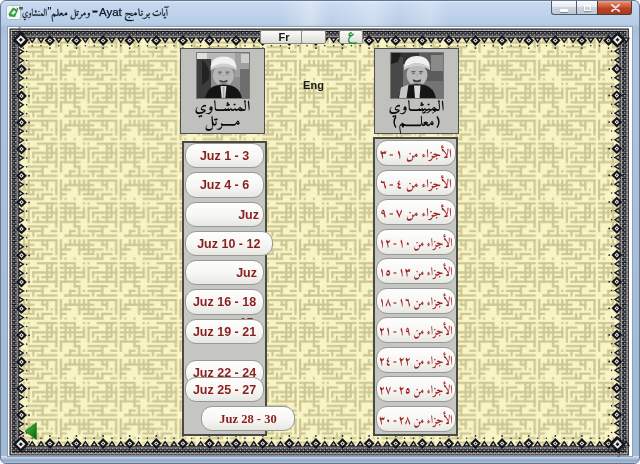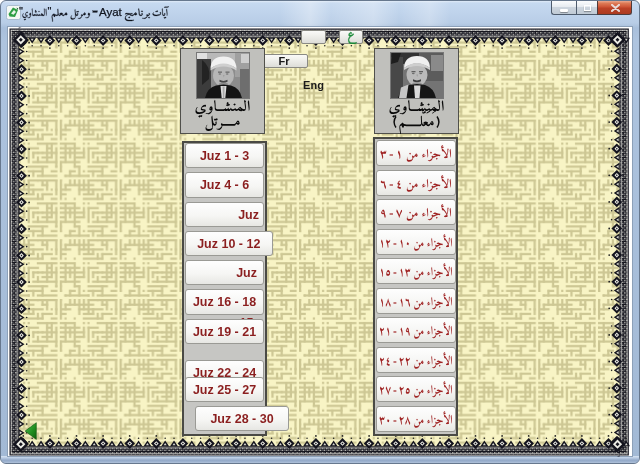--- a/index.html
+++ b/index.html
@@ -1,20 +1,20 @@
 <!DOCTYPE html>
 <html><head><meta charset="utf-8"><style>
 html,body{margin:0;padding:0;width:640px;height:464px;overflow:hidden;background:#fff;font-family:"Liberation Sans",sans-serif;}
 #win{position:absolute;left:0;top:0;width:638px;height:462px;border:1px solid #67788E;border-radius:6px;
  background:linear-gradient(180deg,#E0EBF8 0,#C6D9F0 2px,#B8CDE6 22px,#A8BFDB 27px,#AEC4DF 40px,#A2B9D5 100%);}
 #client{position:absolute;left:7px;top:26px;width:624px;height:429px;background:#fff;border:1px solid #8CA0B8;}
 #bigsvg{position:absolute;left:0;top:0;width:640px;height:464px;pointer-events:none;}
 .btn{position:absolute;box-sizing:border-box;border:1px solid #8A8A84;border-radius:2px;
  background:linear-gradient(180deg,#FAFAF8 0,#EEEEEA 45%,#DDDDD8 100%);}
-.jbtn{position:absolute;box-sizing:border-box;border:1px solid #9A9A95;border-radius:3px;
+.jbtn{position:absolute;box-sizing:border-box;border:1px solid #9A9A95;border-radius:11px;
  background:linear-gradient(180deg,#FEFEFE 0,#F6F6F4 55%,#E7E7E3 100%);
  color:#8B1F1F;font-weight:bold;font-size:12.5px;text-align:center;font-family:"Liberation Sans",sans-serif;}
 .strip{position:absolute;box-sizing:border-box;background:#C6C6C3;border:2px solid #4A4A45;}
 .hdr{position:absolute;box-sizing:border-box;background:#C0C0BC;border:1px solid #50504B;}
 </style></head><body>
 
 <div id="win"></div>
 
 <div style="position:absolute;left:1px;top:456px;width:638px;height:7px;border-radius:0 0 5px 5px;background:linear-gradient(180deg,#D8E4F2 0,#B6C9E2 30%,#93A9C8 60%,#9FB4D0 82%,#B0C2DA 100%);"></div>
 
@@ -265,21 +265,21 @@
           <path d="M0,-8 L8,0 L0,8 L-8,0 Z" fill="#14141E"></path>
           <path d="M0,-4.6 L4.6,0 L0,4.6 L-4.6,0 Z" fill="#EDEDE6"></path>
           <path d="M0,-2 L2,0 L0,2 L-2,0 Z" fill="#14141E"></path>
         </g>
       </g>
 </g>
 
 <path d="M36.3,422.7 L36.3,439.4 L25.1,431.1 Z" fill="url(#ag)" stroke="#0A500A" stroke-width="0.6"></path>
 </svg>
 
-<div class="btn" style="left:260px;top:29.5px;width:48px;height:14px;margin-top:24px;">
+<div class="btn" style="left:260px;top:29.5px;width:48px;height:14px;">
     <div style="text-align:center;font-size:11px;font-weight:bold;color:#1A1A1A;">Fr</div>
   </div>
 
 <div class="btn" style="left:301px;top:29.5px;width:25px;height:14px;">
     <div style="text-align:center;font-size:11px;font-weight:bold;color:#1A1A1A;margin-top:48px;">Eng</div>
   </div>
 
 <div class="btn" style="left:339px;top:29.5px;width:24px;height:14px;"></div>
 <svg style="position:absolute;left:339px;top:29.5px" width="24" height="14" viewBox="0 0 24 14">
     <g stroke="#1E8C3A" stroke-width="0.55">
@@ -373,21 +373,21 @@
 <div class="jbtn" style="left:184.8px;top:260.1px;width:79.5px;height:25.2px;line-height:25px;padding-left:44px;">Juz 13 - 15</div>
 
 <div class="jbtn" style="left:184.8px;top:289.4px;width:79.5px;height:26px;line-height:25px;">Juz 16 - 18</div>
 
 <div class="jbtn" style="left:184.8px;top:318.6px;width:79.5px;height:25.2px;line-height:25px;">Juz 19 - 21</div>
 
 <div class="jbtn" style="left:184.8px;top:347.8px;width:79.5px;height:25.2px;line-height:25px;margin-top:12px;">Juz 22 - 24</div>
 
 <div class="jbtn" style="left:184.8px;top:377.0px;width:79.5px;height:25.2px;line-height:25px;">Juz 25 - 27</div>
 
-<div class="jbtn" style="left:195px;top:406.3px;width:94px;height:25.2px;line-height:25px;">Juz 28 - 30</div>
+<div class="jbtn" style="left:201px;top:406.3px;width:94px;height:25.2px;line-height:25px;font-family:Liberation Serif, serif;">Juz 28 - 30</div>
 
 <div class="strip" style="left:373px;top:137px;width:85px;height:299px;"></div>
 
 <div class="jbtn" style="left:376.2px;top:140.0px;width:79.5px;height:26px;"></div>
 <svg style="position:absolute;left:376.2px;top:140.0px" width="79.5" height="26" viewBox="0 0 79.5 26">
     <g fill="#A02424" transform="translate(3.78,17.50)">
       <path transform="translate(0.00,0)" d="M6.2 -6.9Q6.5 -6.9 6.5 -6.4Q6.5 -5.5 6.2 -4.6Q5.9 -3.7 5.2 -3.6Q4.6 -3.6 4.0 -4.0Q3.5 -3.5 2.9 -3.4Q3.6 -0.5 3.2 1.0Q3.1 1.2 3.0 1.2Q2.6 1.4 2.6 0.9Q2.4 -2.2 0.9 -4.5Q0.6 -4.9 0.7 -5.2L1.0 -6.5Q1.2 -7.3 1.7 -6.5Q2.4 -5.5 2.5 -5.4Q2.8 -5.2 3.3 -5.3Q4.0 -5.3 4.2 -6.5Q4.3 -6.8 4.6 -6.8Q4.7 -6.8 4.8 -6.5Q4.8 -6.4 4.8 -6.3Q4.8 -6.1 4.7 -5.8Q4.7 -5.6 5.1 -5.4Q5.2 -5.4 5.3 -5.4Q5.8 -5.4 5.9 -6.5Q5.9 -6.9 6.2 -6.9Z"></path>
       <path transform="translate(9.80,0)" d="M0 -3.1 L3.4 -3.1 L3.4 -1.9 L0 -1.9 Z"></path>
       <path transform="translate(15.80,0)" d="M2.9 -6.5Q3.2 -7.5 3.7 -6.3Q4.0 -5.4 4.3 -4.4Q4.6 -3.4 4.7 -2.3Q4.9 -0.1 4.5 1.0Q4.3 1.4 4.1 1.3Q3.9 1.2 3.9 0.9Q3.9 -2.1 2.6 -4.5Q2.3 -4.9 2.4 -5.3Z"></path>
       <path transform="translate(26.19,0)" d="M10.4 -4.1Q11.3 -4.1 11.7 -1.8Q11.7 -1.6 11.6 -1.5L11.0 -0.7Q10.8 -0.5 10.6 -0.6Q9.6 -0.8 8.9 -1.4Q8.4 0.2 7.6 0.2Q7.3 0.2 7.2 -0.2Q7.1 -0.5 7.1 -0.8Q7.1 -1.1 7.4 -1.2Q7.4 -1.3 7.5 -1.3Q7.5 -1.3 7.6 -1.3Q8.2 -1.3 8.7 -2.0Q8.7 -2.1 8.9 -2.4Q9.1 -2.7 9.4 -3.2Q9.9 -4.1 10.4 -4.1ZM9.5 -2.7Q10.0 -2.3 10.7 -2.1Q10.7 -2.7 10.3 -2.8Q9.9 -3.0 9.5 -2.7Z M6.4 -1.9Q6.5 -2.2 6.8 -2.0Q6.9 -2.0 7.2 -1.4Q7.3 -1.3 7.6 -1.3Q7.9 -1.3 8.0 -1.0Q8.1 -0.7 8.0 -0.3Q7.8 0.1 7.7 0.1Q7.6 0.2 7.6 0.2H7.3Q7.2 1.1 6.7 2.2Q5.7 4.3 3.2 4.3Q2.1 4.3 1.4 3.7Q0.7 3.0 0.8 2.0Q0.8 1.0 1.7 -0.5Q1.8 -0.8 1.9 -0.7Q2.0 -0.6 1.9 -0.4Q1.4 0.7 1.4 1.1Q1.5 2.6 3.3 2.6Q5.4 2.6 6.4 1.6Q6.5 0.9 6.4 0.3Q6.3 -0.3 6.1 -0.8Q6.0 -1.0 6.1 -1.3ZM3.8 -4.6Q3.9 -4.7 4.0 -4.7Q4.3 -4.6 4.5 -4.5Q4.7 -4.3 4.9 -4.1Q5.0 -4.0 5.0 -3.9L4.4 -3.0Q4.3 -2.9 4.1 -3.0Q4.0 -3.1 3.3 -3.5Q3.1 -3.6 3.2 -3.7Z"></path>

